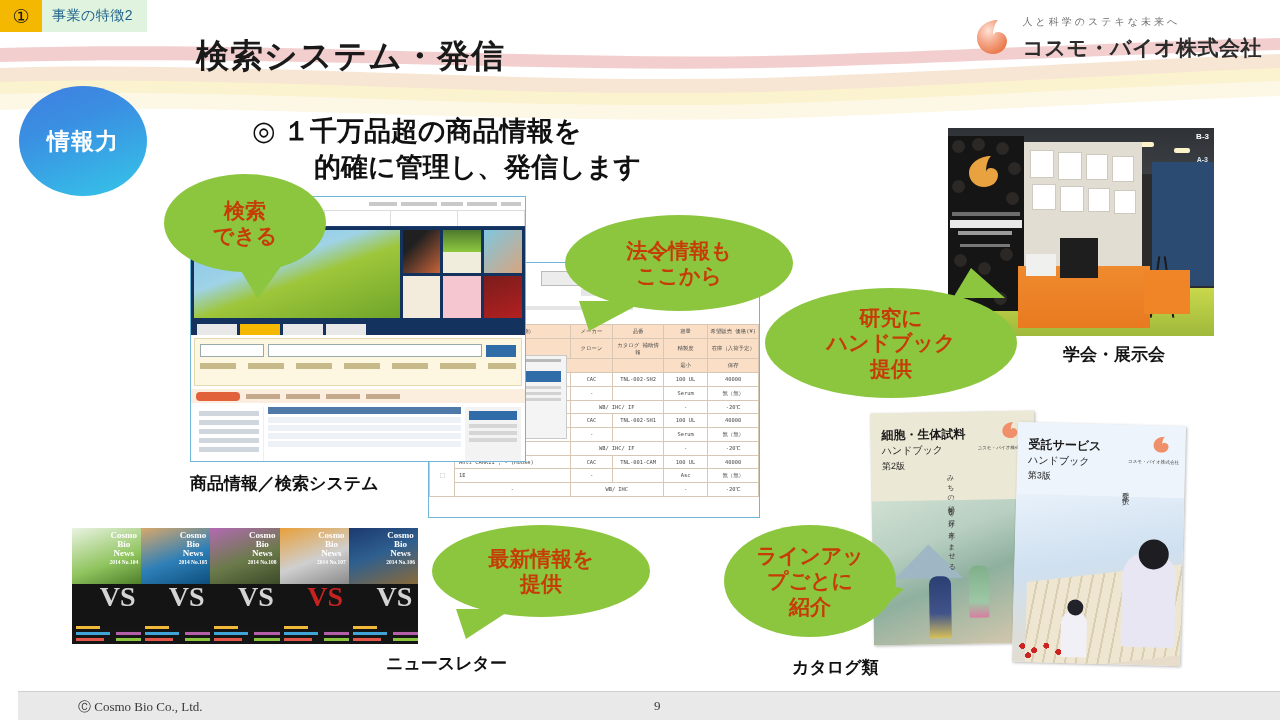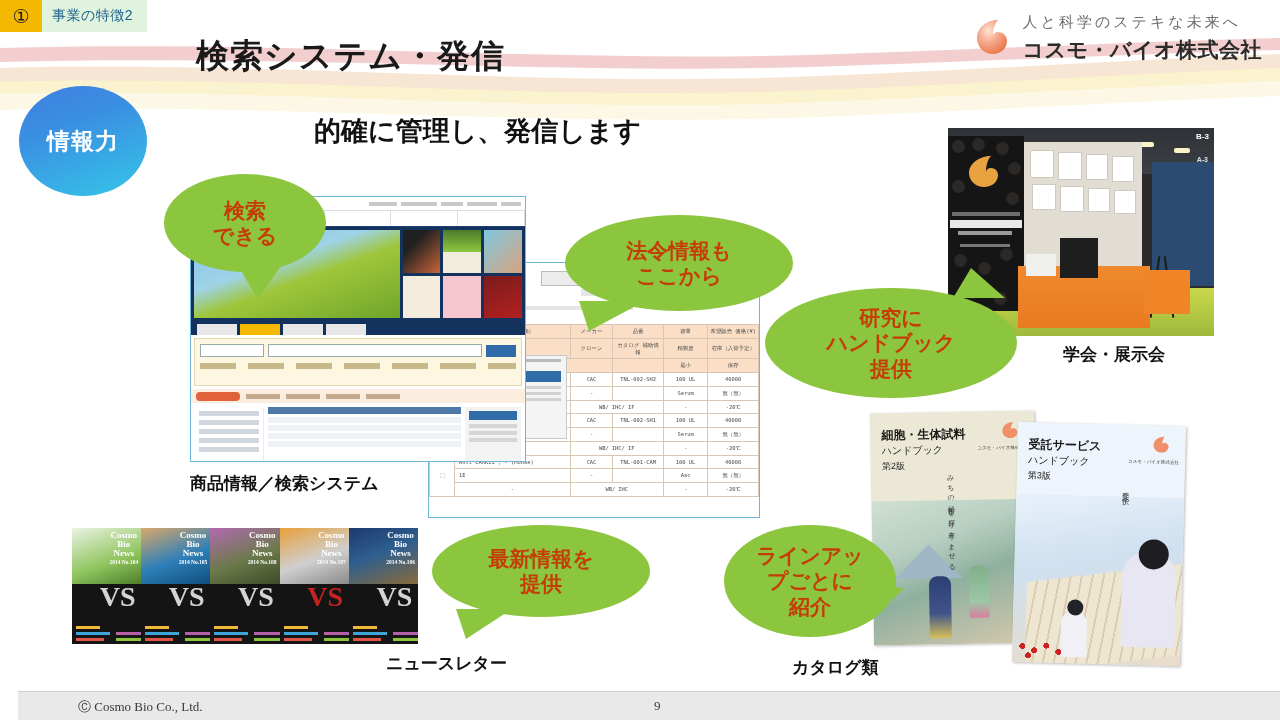--- a/index.html
+++ b/index.html
@@ -27,21 +27,21 @@
   .slide-title{
     position:absolute;left:196px;top:34px;z-index:45;
     font-size:33px;font-weight:bold;color:#1a1a1a;letter-spacing:1px;
     white-space:nowrap;
   }
 
   
   .logo{position:absolute;right:18px;top:14px;z-index:45;display:flex;align-items:center;gap:9px;}
   .logo-mark{width:46px;height:46px;position:relative;flex:0 0 auto;}
   .logo-text{display:flex;flex-direction:column;line-height:1;}
-  .logo-tag{font-size:15px;color:#6d6d6d;letter-spacing:3px;margin-bottom:10px;white-space:nowrap;}
+  .logo-tag{font-size:10px;color:#6d6d6d;letter-spacing:3px;margin-bottom:10px;white-space:nowrap;}
   .logo-name{font-size:21px;font-weight:bold;color:#2b2b2b;letter-spacing:.5px;white-space:nowrap;}
 
   
   .circle-blue{
     position:absolute;left:19px;top:86px;width:128px;height:110px;border-radius:50%;
     background:linear-gradient(160deg,#3f7fe0 0%,#3a8fe2 35%,#35c6e8 100%);
     display:flex;align-items:center;justify-content:center;z-index:30;
   }
   .circle-blue span{font-size:23px;font-weight:bold;color:#ffffff;letter-spacing:1px;}
 
@@ -276,20 +276,21 @@
     <div class="logo-tag">人と科学のステキな未来へ</div>
     <div class="logo-name">コスモ・バイオ株式会社</div>
   </div>
 </div>
 
 <div class="circle-blue">
   <span>情報力</span>
 </div>
 
 <div class="headline">
+  <span class="l1">◎ １千万品超の商品情報を</span>
   <span class="l2">的確に管理し、発信します</span>
 </div>
 
 <div class="shot-web">
   <div class="web-topbar">
     <s style="display:block;width:28px;height:4px;background:#c9c9c9"></s>
     <s style="display:block;width:36px;height:4px;background:#c9c9c9"></s>
     <s style="display:block;width:22px;height:4px;background:#c9c9c9"></s>
     <s style="display:block;width:30px;height:4px;background:#c9c9c9"></s>
     <s style="display:block;width:20px;height:4px;background:#c9c9c9"></s>

